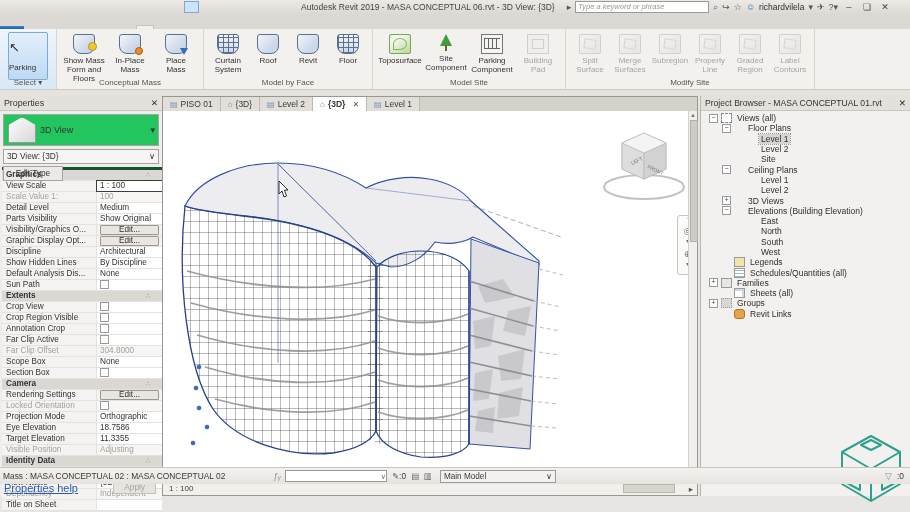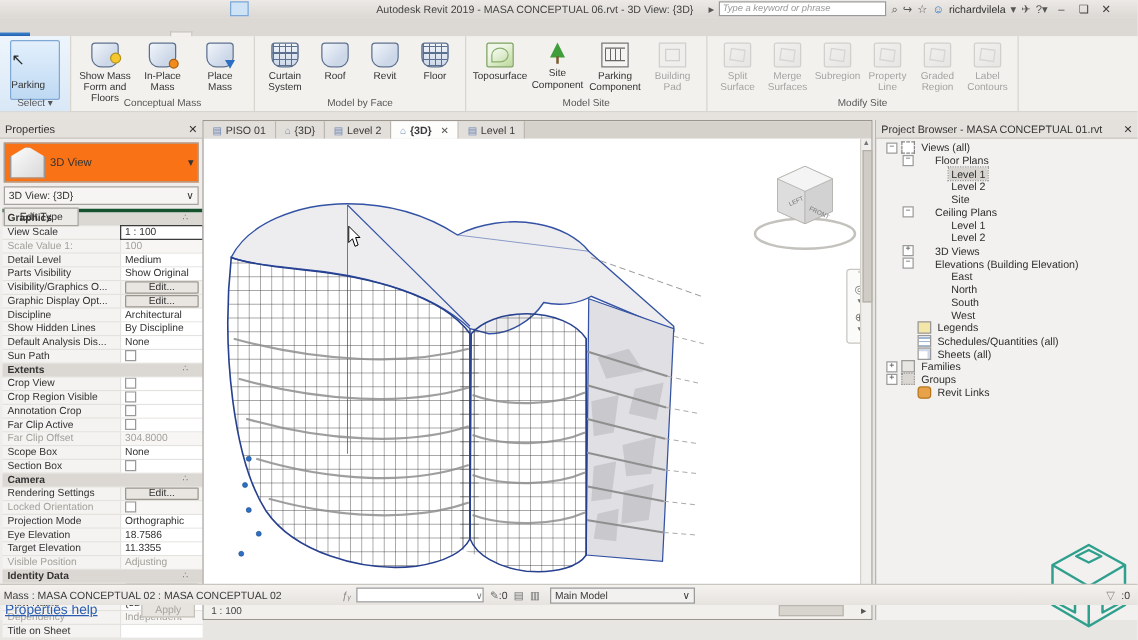--- a/index.html
+++ b/index.html
@@ -67,21 +67,21 @@
   #modify-btn .cur{font-size:13px;line-height:30px;color:#2b2b2b;}
   #modify-btn .mlabel{font-size:8px;}
   #select-panel{width:48px;background:linear-gradient(#eef5fc,#d9e8f7);}
 
   #ribbon-gap{left:0;top:90px;width:910px;height:6px;background:#e6e3df;}
 
   
   #props{left:0;top:96px;width:162px;height:400px;background:#eeedeb;border-right:1px solid #b9b5af;}
   #props-head{height:14px;line-height:14px;padding:0 4px;font-size:8.8px;color:#333;background:#e4e1dd;
     display:flex;justify-content:space-between;border-bottom:1px solid #c9c5bf;}
-  #type-selector{margin:3px 3px 0;height:30px;background:#f97316;border:1px solid #a7a39d;display:flex;align-items:center;}
+  #type-selector{margin:3px 3px 0;height:30px;background:#22c55e;border:1px solid #a7a39d;display:flex;align-items:center;}
   #type-selector .house{width:26px;height:24px;margin:0 4px;background:linear-gradient(135deg,#fdfdfd,#d8d8d8);
     border:1px solid #999;clip-path:polygon(50% 0,100% 32%,100% 100%,0 100%,0 32%);}
   #type-selector .tname{flex:1;font-size:9px;}
   #sel-row{margin:3px 3px 0;height:15px;display:flex;gap:2px;flex-direction:column;}
   #view-combo{flex:1;background:#f6f5f3;border:1px solid #a7a39d;font-size:8.3px;line-height:13px;
     padding:0 3px;display:flex;justify-content:space-between;}
   #edit-type-btn{width:58px;background:#eceae6;border:1px solid #a7a39d;font-size:8.3px;line-height:13px;text-align:center;}
   #pv-rows{margin:3px 0 0 2px;border-top:3px solid #14532d;}
   .pvr{display:flex;height:10px;border-bottom:1px solid #e4e2de;font-size:8.2px;line-height:9.5px;background:#f4f3f1;}
   .pv-l{width:90px;padding-left:4px;border-right:1px solid #e4e2de;overflow:hidden;white-space:nowrap;}
@@ -735,29 +735,29 @@
         <div class="tr" style="padding-left: 21px;">
           <span class="tg"></span>
           <span class="ti i-legend"></span>
           <span class="tl">Legends</span>
         </div>
         <div class="tr" style="padding-left: 21px;">
           <span class="tg"></span>
           <span class="ti i-table"></span>
           <span class="tl">Schedules/Quantities (all)</span>
         </div>
-        <div class="tr" style="padding-left: 21px;">
-          <span class="tg"></span>
-          <span class="ti i-sheet"></span>
-          <span class="tl">Sheets (all)</span>
-        </div>
         <div class="tr" style="padding-left: 8px;">
           <span class="tg">+</span>
           <span class="ti i-family"></span>
           <span class="tl">Families</span>
+        </div>
+        <div class="tr" style="padding-left: 21px;">
+          <span class="tg"></span>
+          <span class="ti i-sheet"></span>
+          <span class="tl">Sheets (all)</span>
         </div>
         <div class="tr" style="padding-left: 8px;">
           <span class="tg">+</span>
           <span class="ti i-group"></span>
           <span class="tl">Groups</span>
         </div>
         <div class="tr" style="padding-left: 21px;">
           <span class="tg"></span>
           <span class="ti i-link"></span>
           <span class="tl">Revit Links</span>

